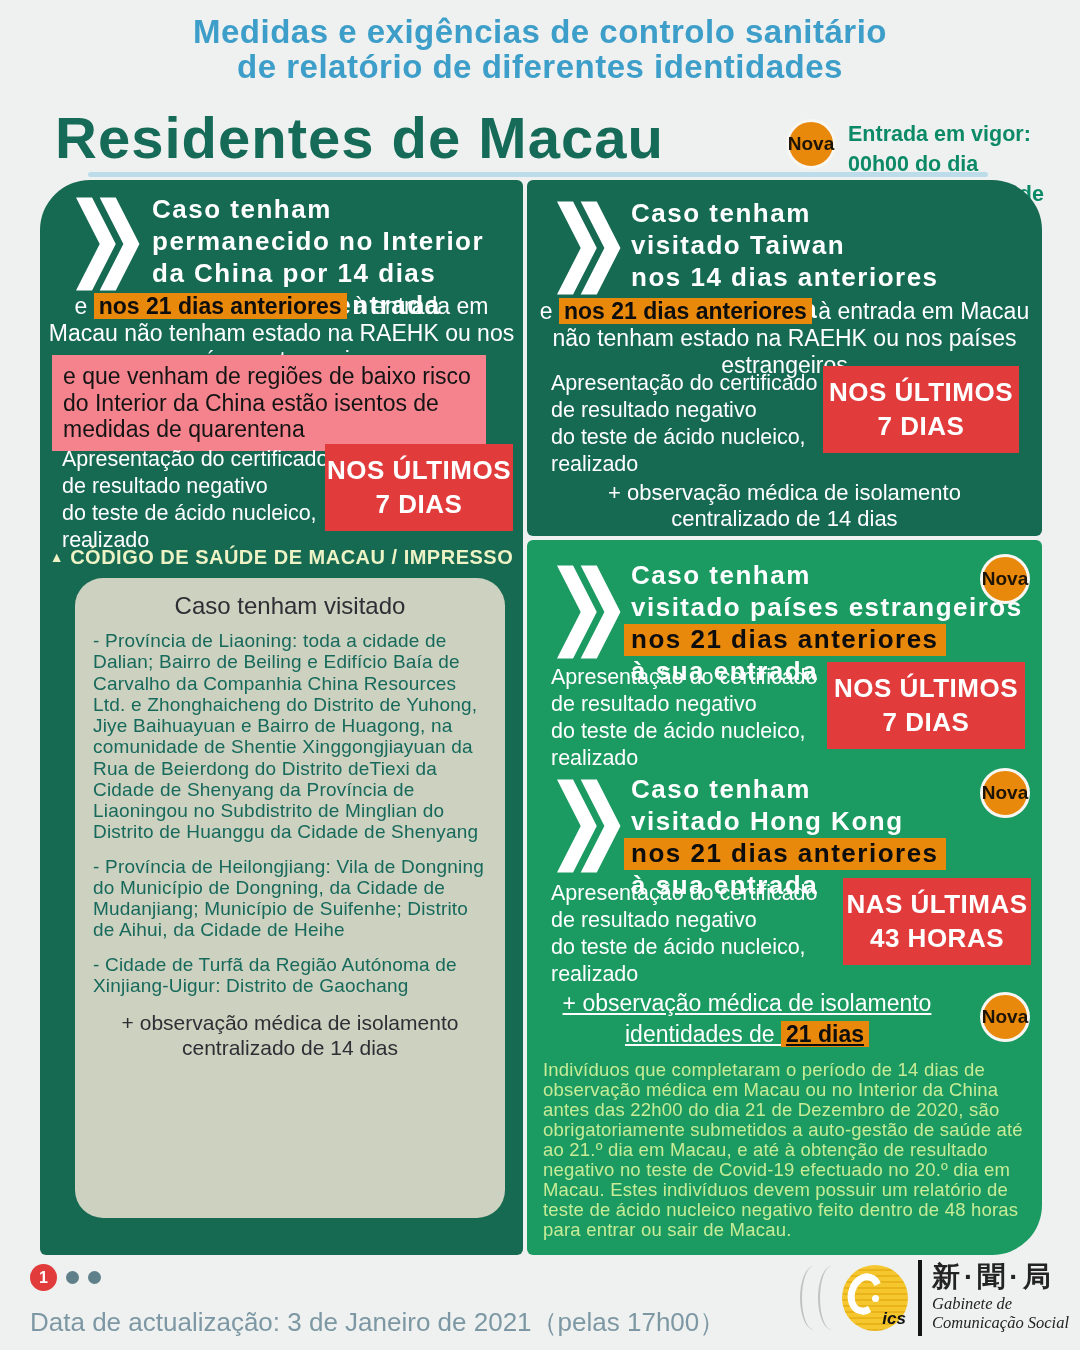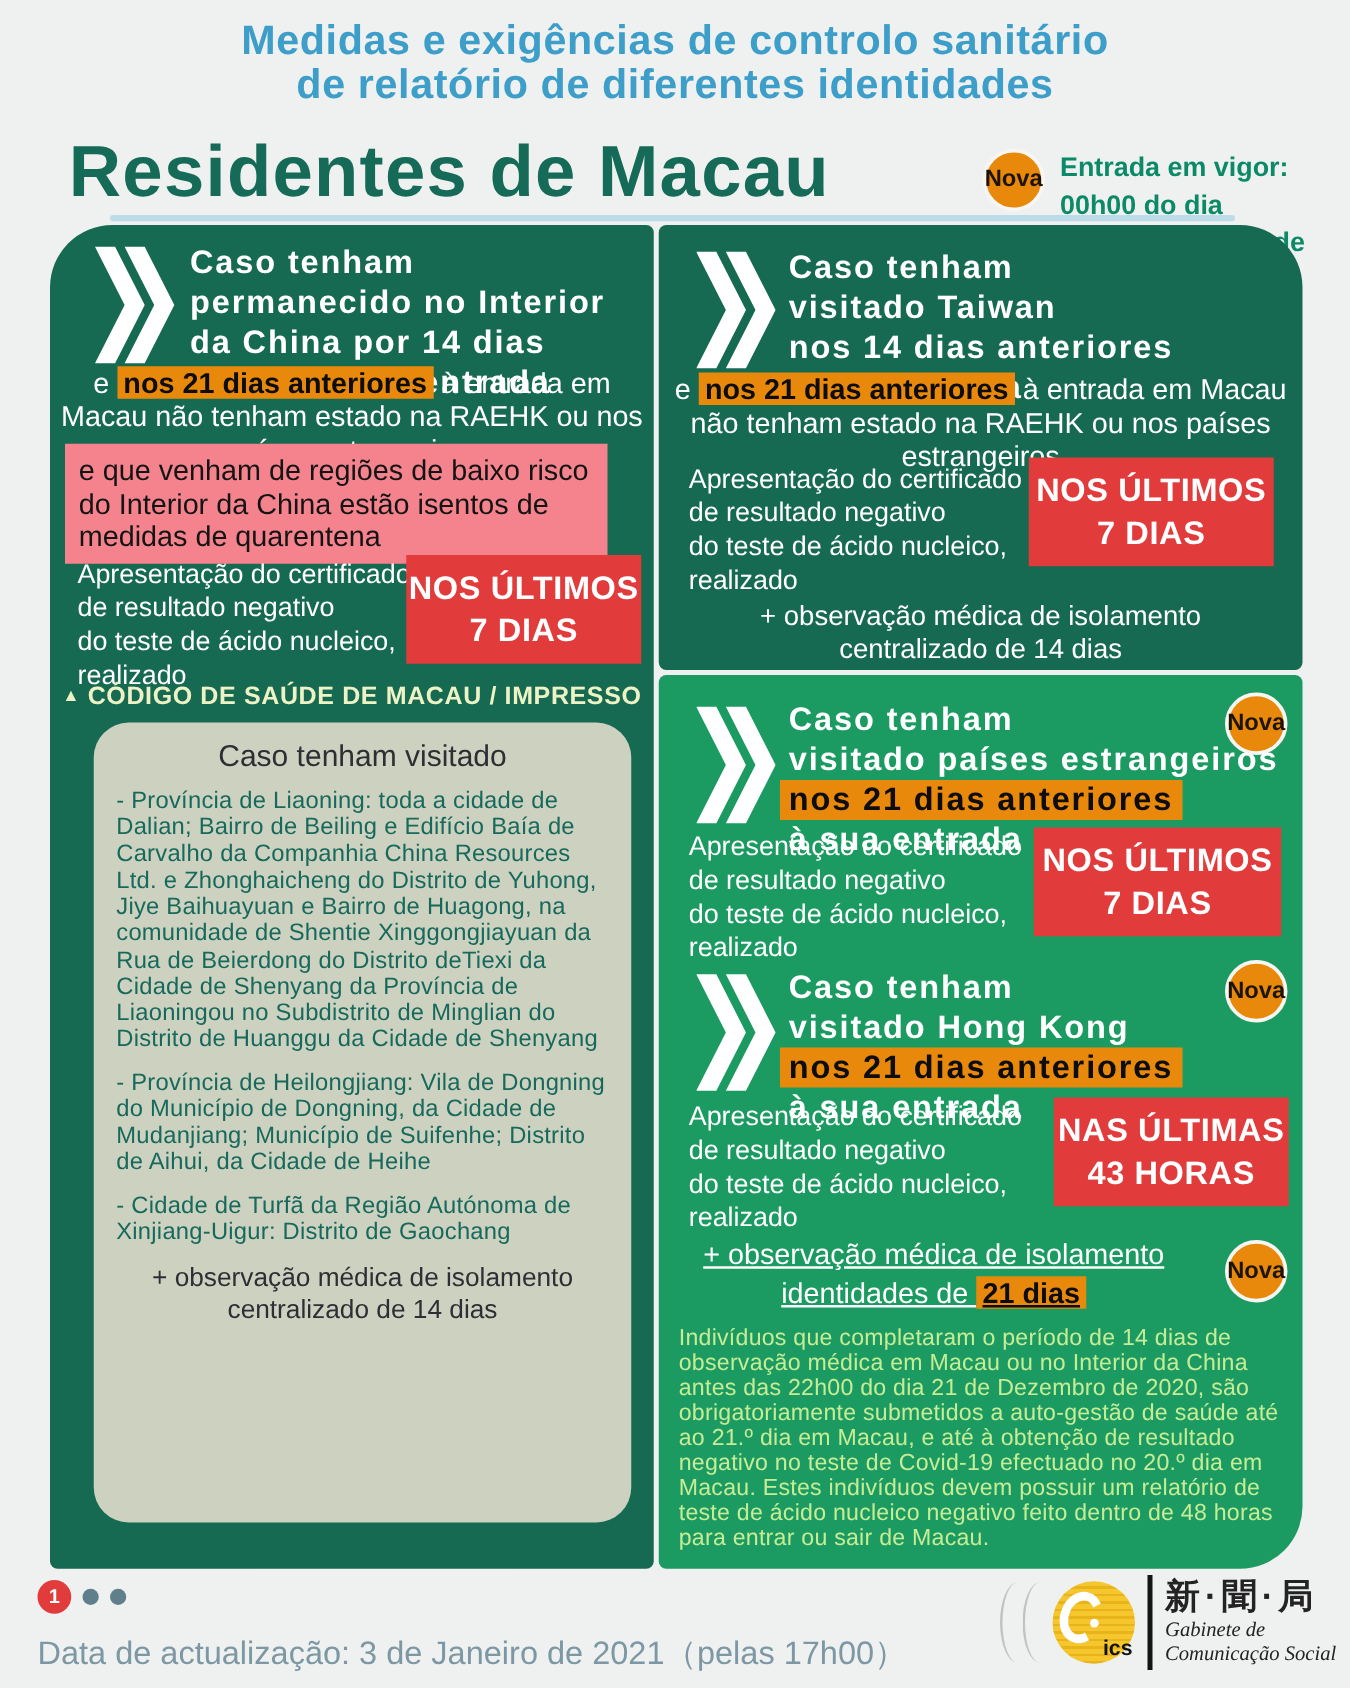--- a/index.html
+++ b/index.html
@@ -53,21 +53,21 @@
     font-size:16px;display:flex;align-items:center;justify-content:center;}
   .dot{width:13px;height:13px;border-radius:50%;background:#5f7f8a;}
   .date{left:30px;top:1295px;font-size:26px;color:#7d98a4;margin-top:10px;}
   .logo{left:800px;top:1260px;display:flex;align-items:center;gap:10px;}
   .arc{width:26px;height:64px;border:0 solid #c2c2c2;border-left-width:2px;border-radius:50%;}
   .arc.a2{margin-left:-20px;}
   .logo-circle{width:66px;height:66px;border-radius:50%;position:relative;margin-left:-14px;
     background:repeating-linear-gradient(180deg,#f5c62e 0 4px,#e9b41a 4px 6px);}
   .logo-c{position:absolute;left:6px;top:8px;width:34px;height:42px;border:7px solid #fff;border-right-color:transparent;border-radius:50%;transform:rotate(18deg);box-sizing:border-box;}
   .logo-dot{position:absolute;left:30px;top:30px;width:7px;height:7px;border-radius:50%;background:#fff;}
-  .logo-initials{position:absolute;right:2px;bottom:2px;color:#111;font-weight:bold;font-size:17px;}
+  .logo-initials{position:absolute;right:2px;bottom:2px;color:#111;font-weight:bold;font-style:italic;font-size:17px;}
   .logo-bar{width:4px;height:76px;background:#141414;}
   .logo-cn{font-size:28px;font-weight:bold;color:#232323;letter-spacing:4px;line-height:1;}
   .logo-dept{font-family:"Liberation Serif", serif;font-style:italic;font-size:16.5px;color:#232323;line-height:1.15;margin-top:4px;}
 </style>
 </head>
 <body>
 
 <header>
   <div class="abs title-blue">
     <span>Medidas e exigências de controlo sanitário</span>

